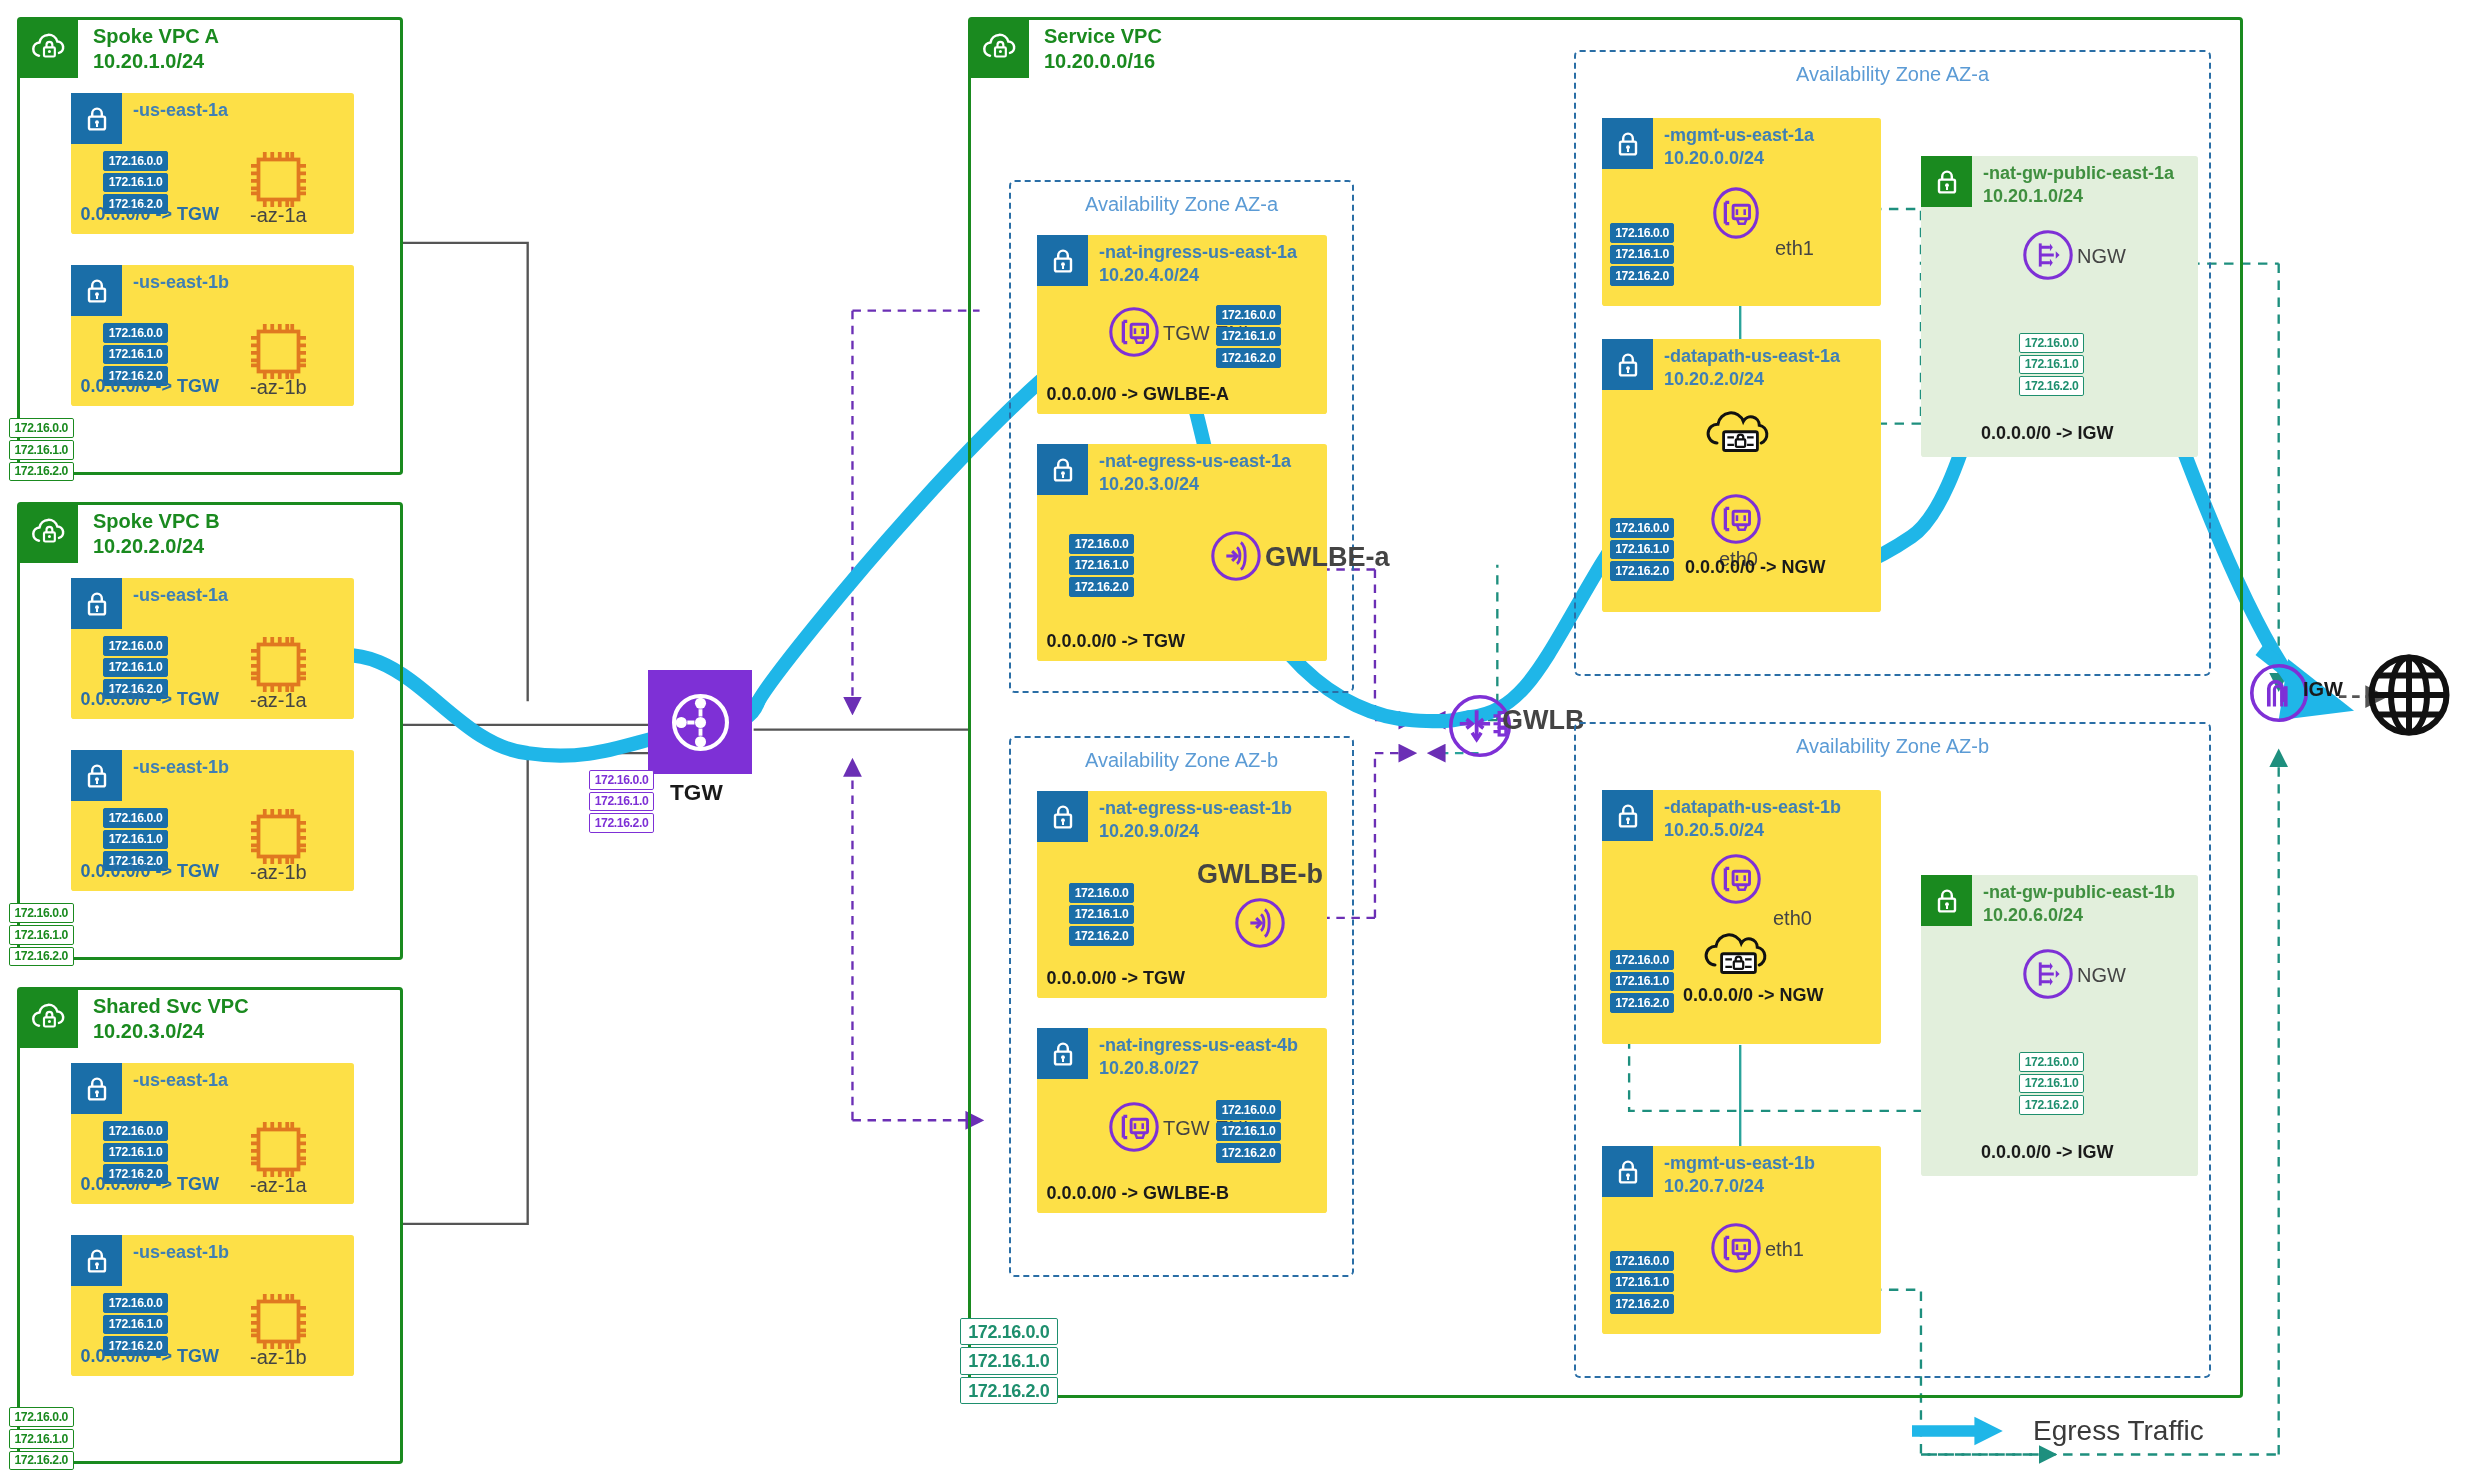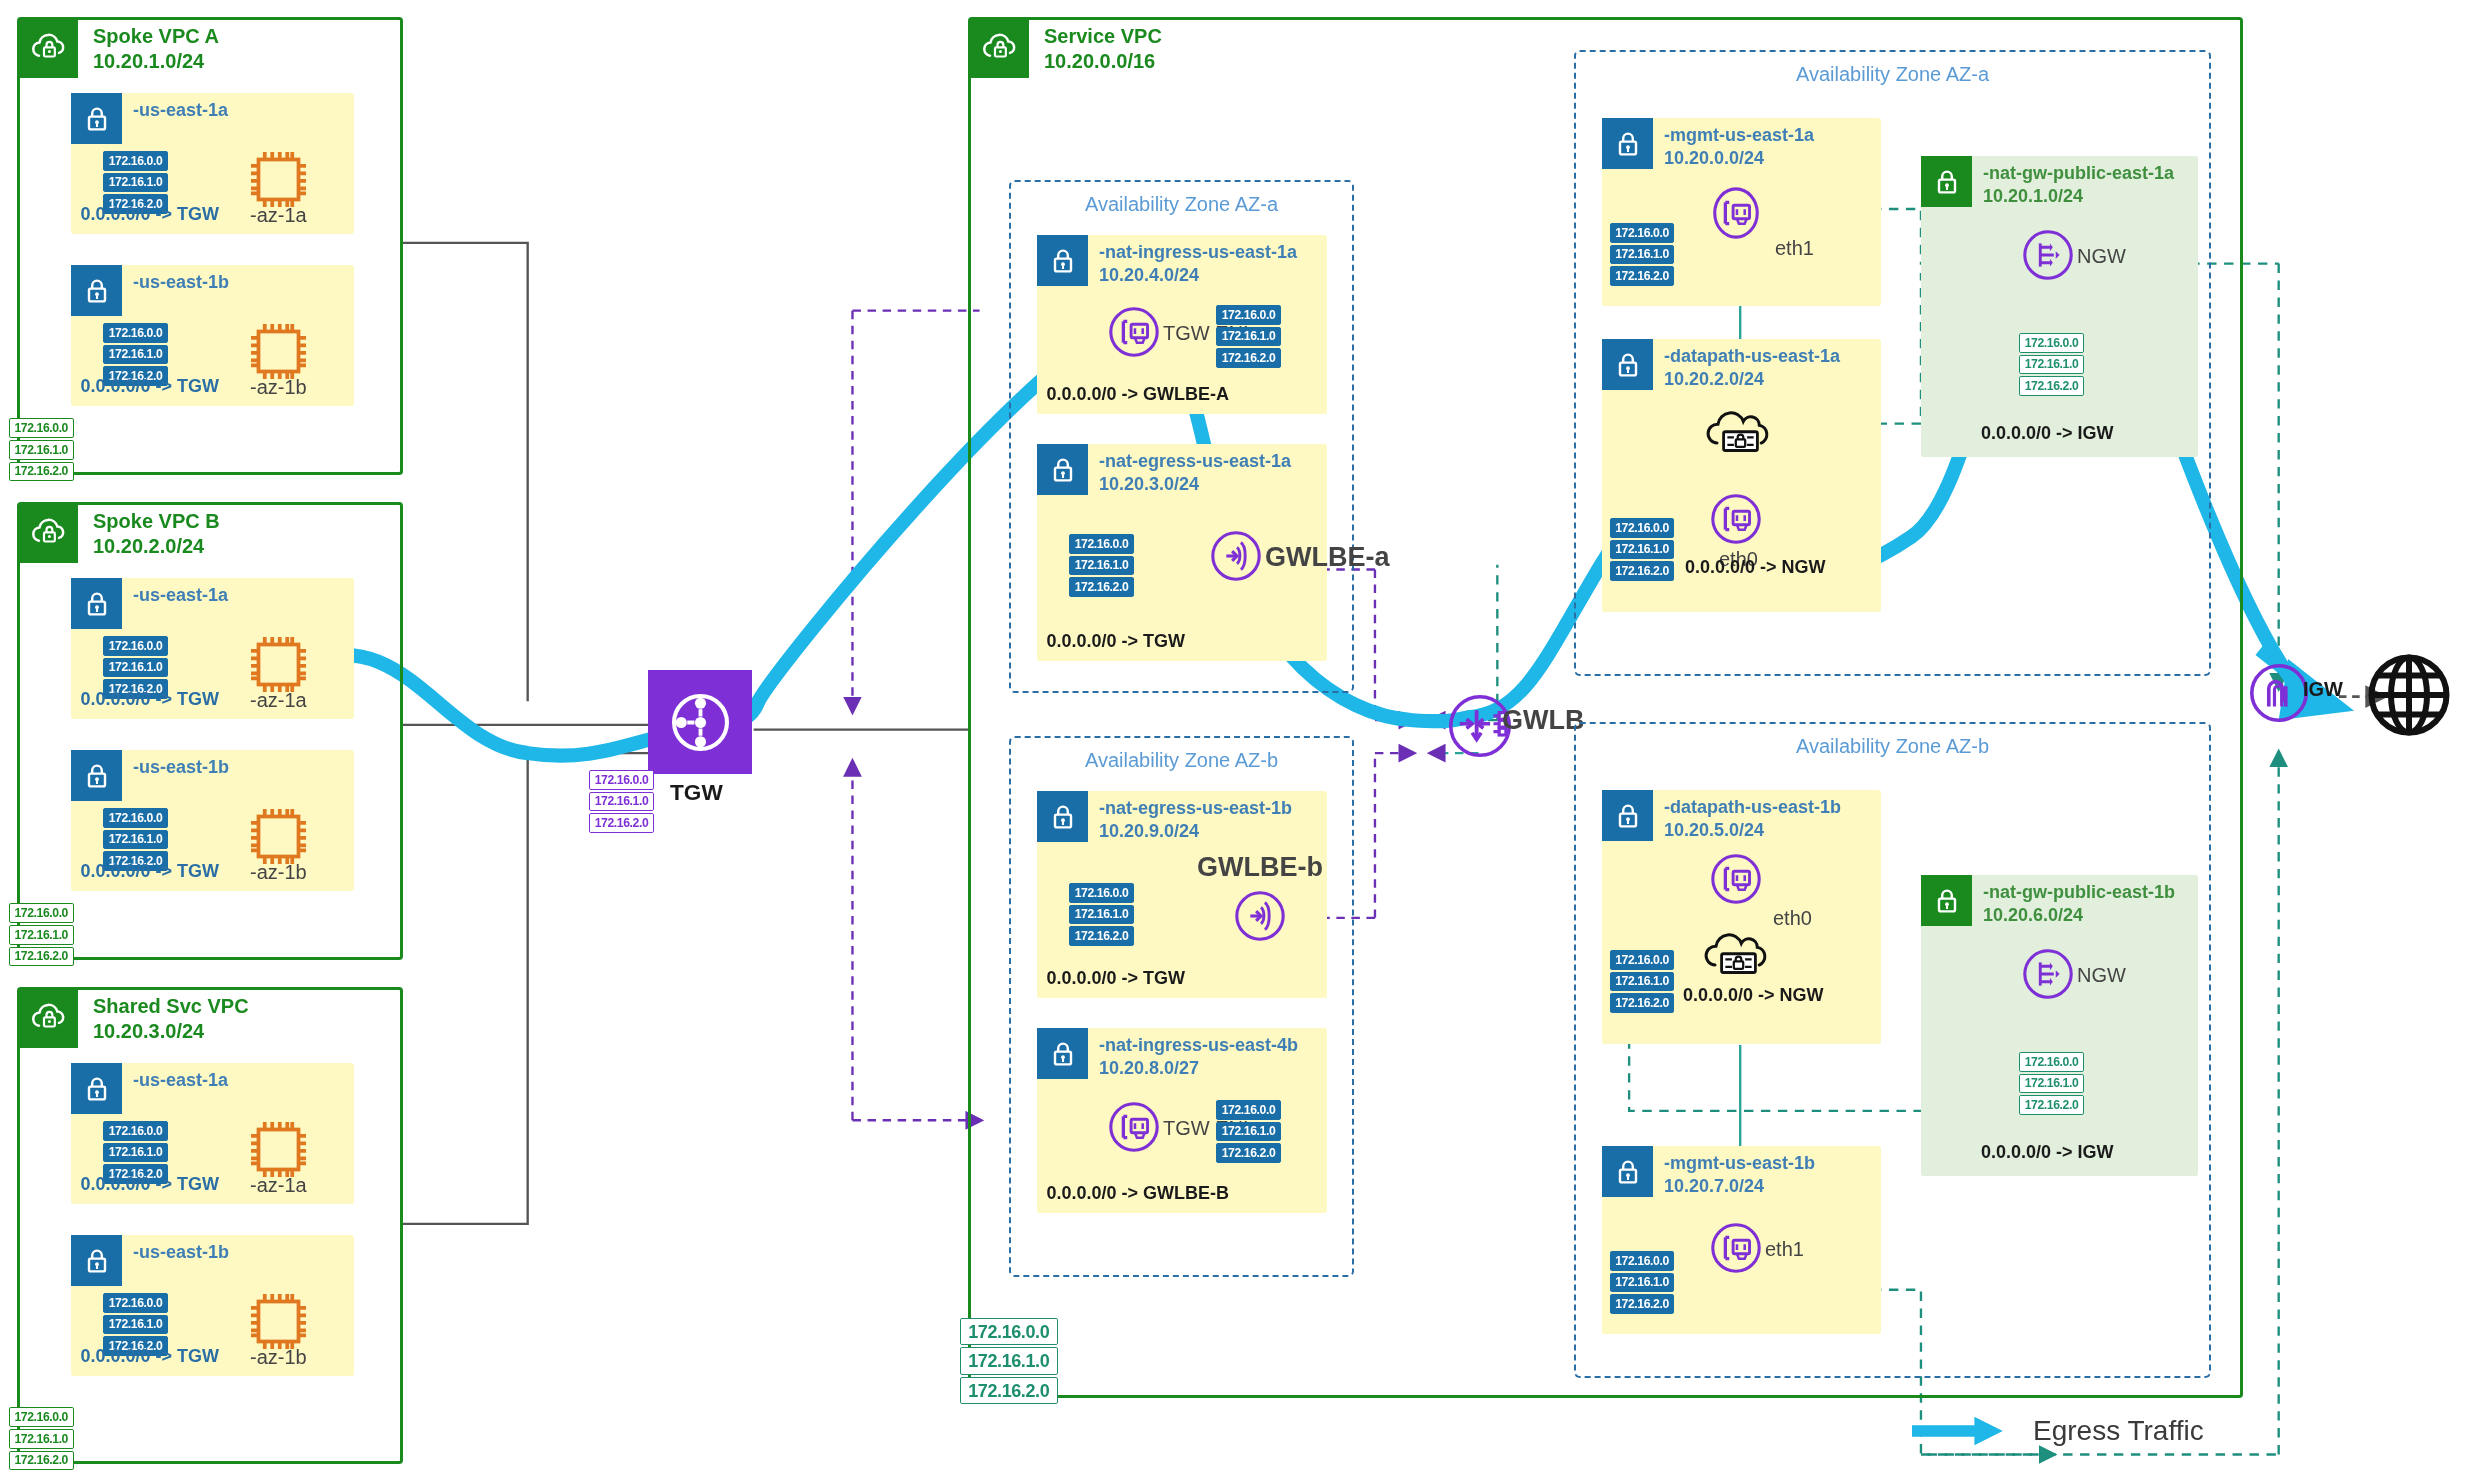--- a/index.html
+++ b/index.html
@@ -12,21 +12,21 @@
   .vpc{position:absolute;border:3.8px solid #1a8a1f;border-radius:3.8px;background:transparent;}
   .vpc-head{position:absolute;left:0px;top:0px;display:flex;align-items:flex-start;}
   .vpc-ico{width:58px;height:58px;background:#1a8a1f;display:flex;align-items:center;justify-content:center;flex:0 0 auto;}
   .vpc-txt{margin-left:15px;color:#1a8a1f;font-weight:bold;font-size:20px;line-height:1.28;white-space:nowrap;padding-top:3.8px;}
 
   
   .az{position:absolute;border:2.8px dashed #2a6ea6;border-radius:5.7px;}
   .az-title{position:absolute;top:11.3px;left:0;right:0;text-align:center;color:#5b9bd5;font-size:20px;}
 
   
-  .subnet{position:absolute;background:#fef9c3;border-radius:2.8px;}
+  .subnet{position:absolute;background:#fde047;border-radius:2.8px;}
   .subnet.green{background:#e2efdc;}
   .sn-ico{position:absolute;left:0;top:0;width:51px;height:51px;background:#1a6ea8;display:flex;align-items:center;justify-content:center;}
   .subnet.green .sn-ico{background:#1a8a1f;}
   .sn-label{position:absolute;left:62px;top:5.7px;color:#3f7fb5;font-weight:bold;font-size:18px;line-height:1.3;white-space:nowrap;}
   .subnet.green .sn-label{color:#3f8f3f;}
   .sn-route{position:absolute;left:9.4px;bottom:9.4px;color:#1a1a1a;font-weight:bold;font-size:18px;white-space:nowrap;}
   .sn-route.blue{color:#2a6ea6;}
 
   
   .rt{position:absolute;display:flex;flex-direction:column;gap:1.9px;}
@@ -506,21 +506,21 @@
         </div>
         <div class="sn-label">
           <span>-nat-egress-us-east-1b</span><br>
           <span>10.20.9.0/24</span>
         </div>
         <div class="rt blue" style="left:32px;top:92px;">
           <b>172.16.0.0</b>
           <b>172.16.1.0</b>
           <b>172.16.2.0</b>
         </div>
-        <div class="node" style="left:160px;top:57px;flex-direction:column-reverse;">
+        <div class="node" style="left:160px;top:64px;flex-direction:column-reverse;">
           <span class="glyph" style="margin-top:3.8px;">
             <svg width="58" height="58" viewBox="0 0 60 60">
                 <circle cx="30" cy="30" r="24" fill="none" stroke="#7e30d6" stroke-width="3.2"></circle>
                 <path d="M35 16c6 4 6 24 0 28" fill="none" stroke="#7e30d6" stroke-width="3"></path>
                 <path d="M31 21c4 3 4 14 0 17" fill="none" stroke="#7e30d6" stroke-width="3"></path>
                 <path d="M20 30h10" stroke="#7e30d6" stroke-width="3.2"></path>
                 <path d="M26 25l5 5-5 5" fill="none" stroke="#7e30d6" stroke-width="3.2"></path>
               </svg>
           </span>
           <span class="cap big">GWLBE-b</span>

